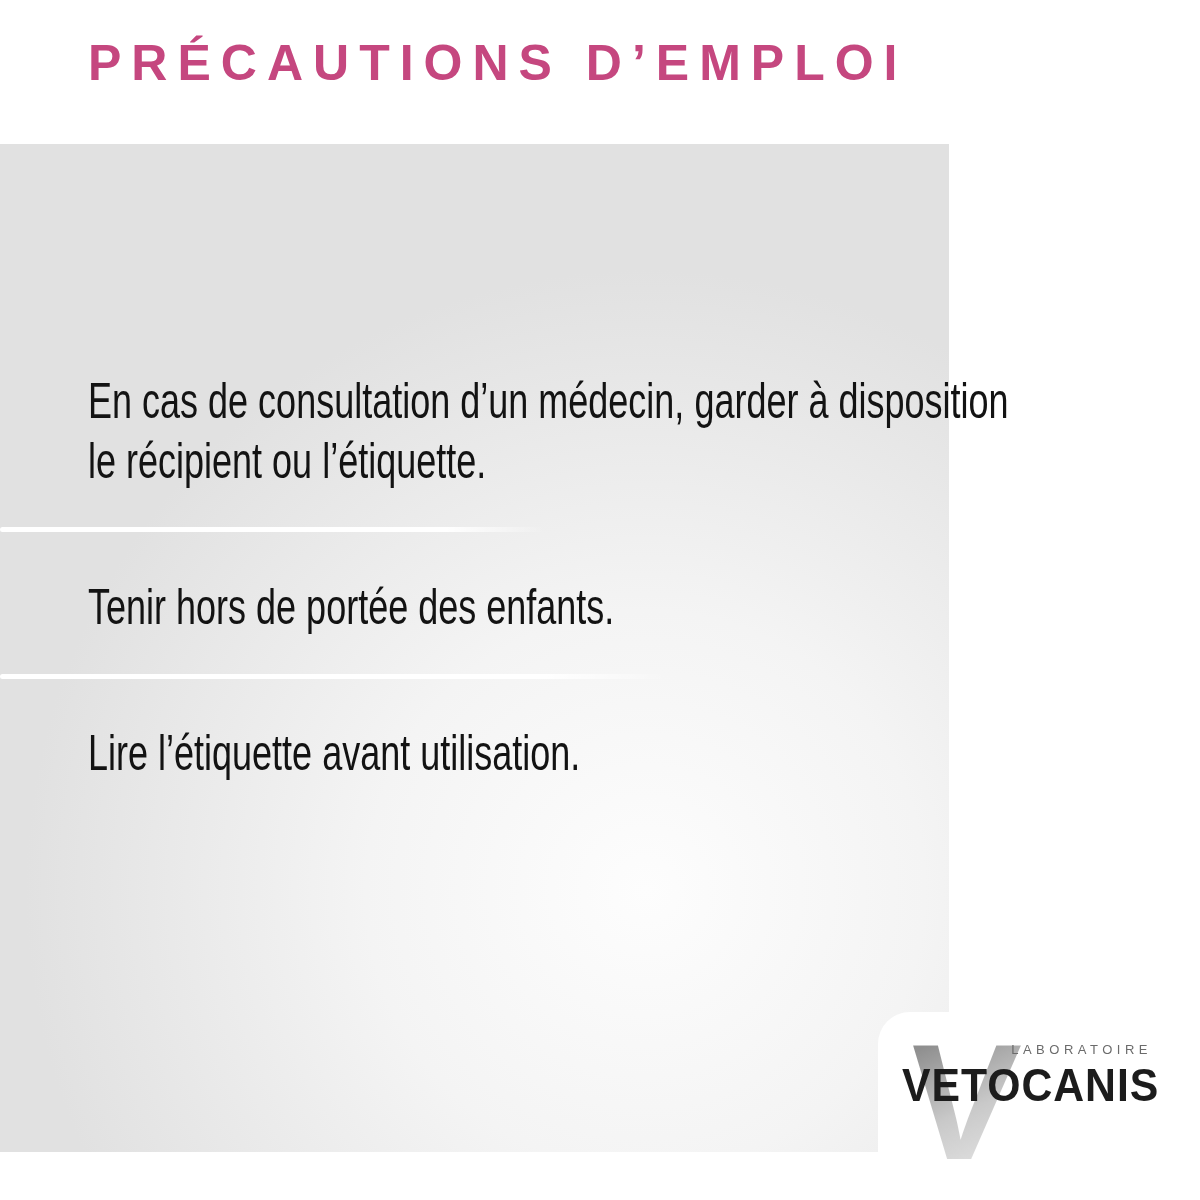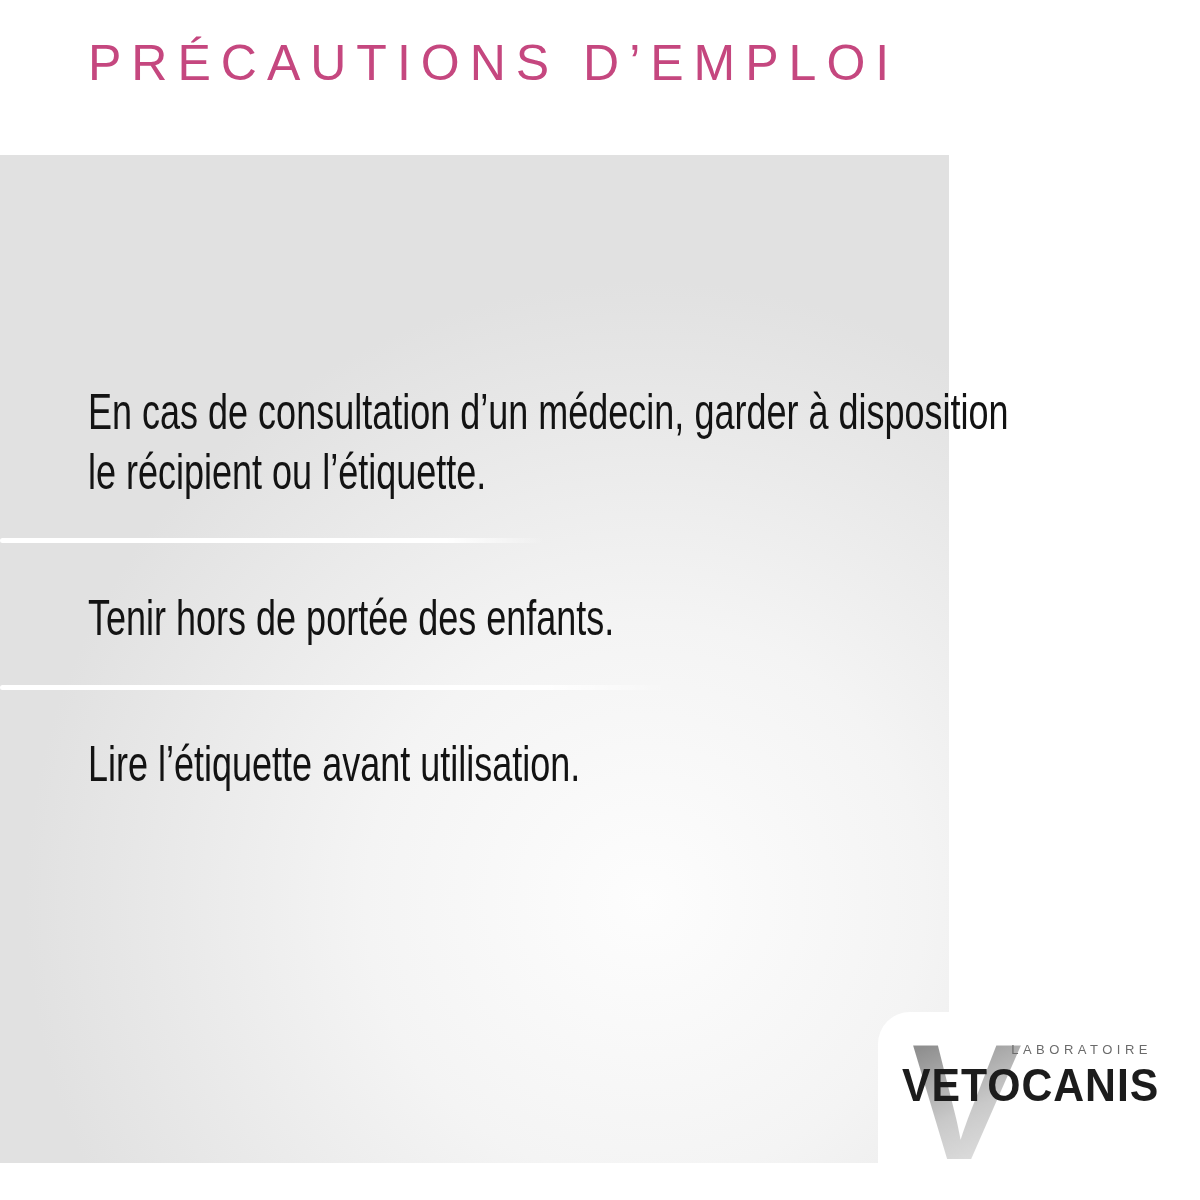--- a/index.html
+++ b/index.html
@@ -14,31 +14,31 @@
     font-family: "Liberation Sans", sans-serif;
     overflow: hidden;
   }
 
   
   .page-title {
     position: absolute;
     left: 88px;
     top: 34px;
     font-size: 50px;
-    font-weight: 400;
+    font-weight: 700;
     letter-spacing: 10px;
     color: #c5477f;
     white-space: nowrap;
   }
 
   
   .panel {
     position: absolute;
     left: 0;
-    top: 155px;
+    top: 144px;
     width: 949px;
     height: 1008px;
     background: radial-gradient(circle 620px at 68% 74%,
                 #fdfdfd 0%, #f4f4f4 45%, #e1e1e1 100%);
   }
 
   
   .body-line {
     position: absolute;
     left: 88px;

